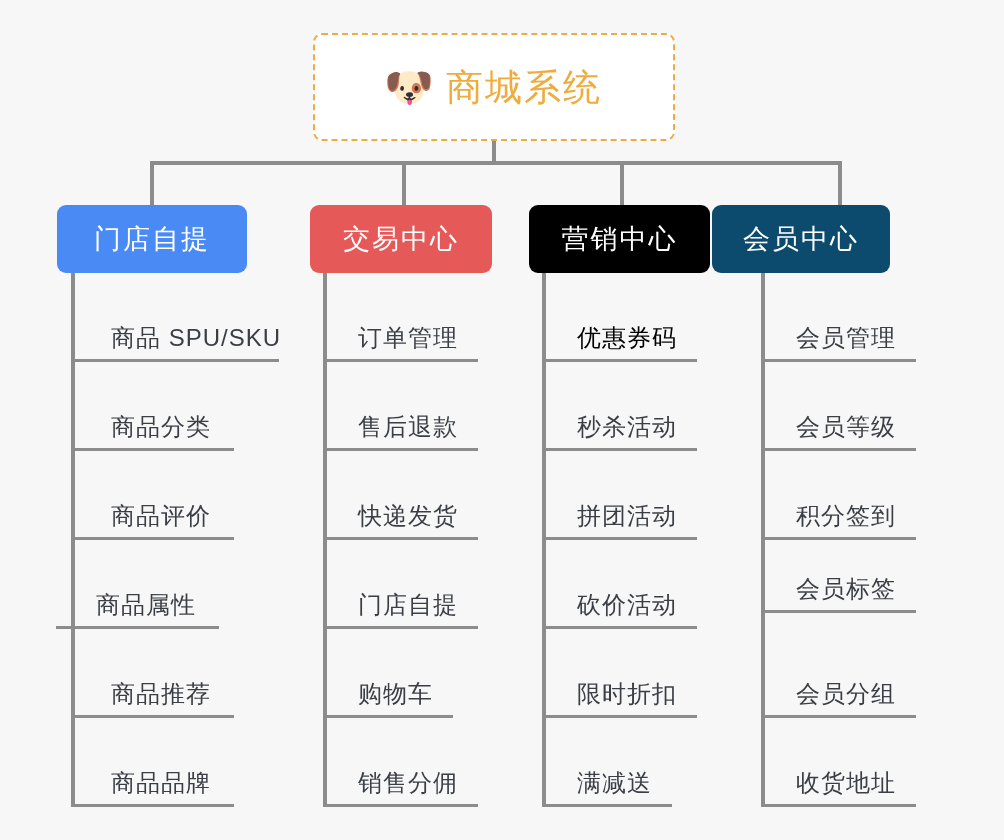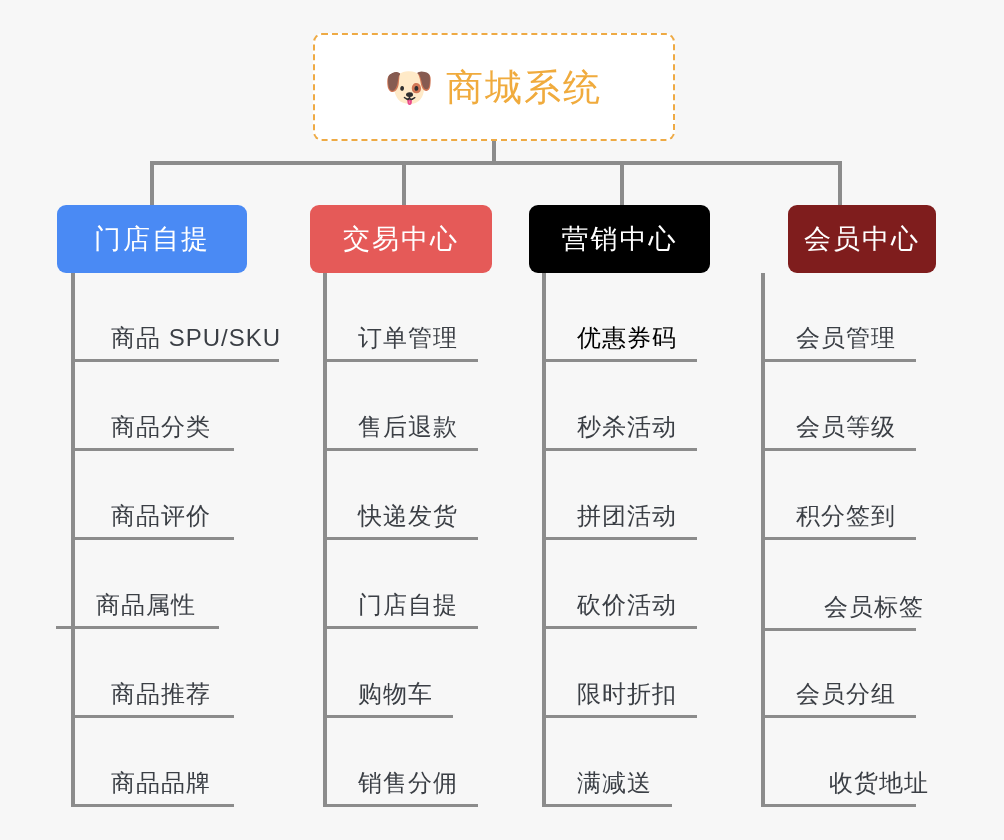--- a/index.html
+++ b/index.html
@@ -190,38 +190,38 @@
           <span class="leaf-label" style="margin-left: 35px; color: rgb(59, 63, 69);">砍价活动</span>
         </div>
         <div class="leaf" style="left: 542px; top: 424px; width: 155px;">
           <span class="leaf-label" style="margin-left: 35px; color: rgb(59, 63, 69);">限时折扣</span>
         </div>
         <div class="leaf" style="left: 542px; top: 513px; width: 130px;">
           <span class="leaf-label" style="margin-left: 35px; color: rgb(59, 63, 69);">满减送</span>
         </div>
       </div>
       <div class="column" style="left: 0px;">
-        <div class="cat-box" style="left: 788px; width: 148px; background: #7f1d1d;">
+        <div class="cat-box" style="left: 712px; width: 178px; background: #0c4a6e;">
           <span>会员中心</span>
         </div>
         <div class="trunk" style="left: 761px; height: 534px; background: rgb(140, 140, 140);"></div>
         <div class="leaf" style="left: 761px; top: 68px; width: 155px;">
           <span class="leaf-label" style="margin-left: 35px; color: rgb(59, 63, 69);">会员管理</span>
         </div>
         <div class="leaf" style="left: 761px; top: 157px; width: 155px;">
           <span class="leaf-label" style="margin-left: 35px; color: rgb(59, 63, 69);">会员等级</span>
         </div>
         <div class="leaf" style="left: 761px; top: 246px; width: 155px;">
           <span class="leaf-label" style="margin-left: 35px; color: rgb(59, 63, 69);">积分签到</span>
         </div>
-        <div class="leaf" style="left: 761px; top: 337px; width: 155px; padding-left: 28px;">
+        <div class="leaf" style="left: 761px; top: 319px; width: 155px;">
           <span class="leaf-label" style="margin-left: 35px; color: rgb(59, 63, 69);">会员标签</span>
         </div>
         <div class="leaf" style="left: 761px; top: 424px; width: 155px;">
           <span class="leaf-label" style="margin-left: 35px; color: rgb(59, 63, 69);">会员分组</span>
         </div>
-        <div class="leaf" style="left: 761px; top: 513px; width: 155px; padding-left: 33px;">
+        <div class="leaf" style="left: 761px; top: 513px; width: 155px;">
           <span class="leaf-label" style="margin-left: 35px; color: rgb(59, 63, 69);">收货地址</span>
         </div>
       </div>
     </div>
 
 </div>
 
 </body></html>

